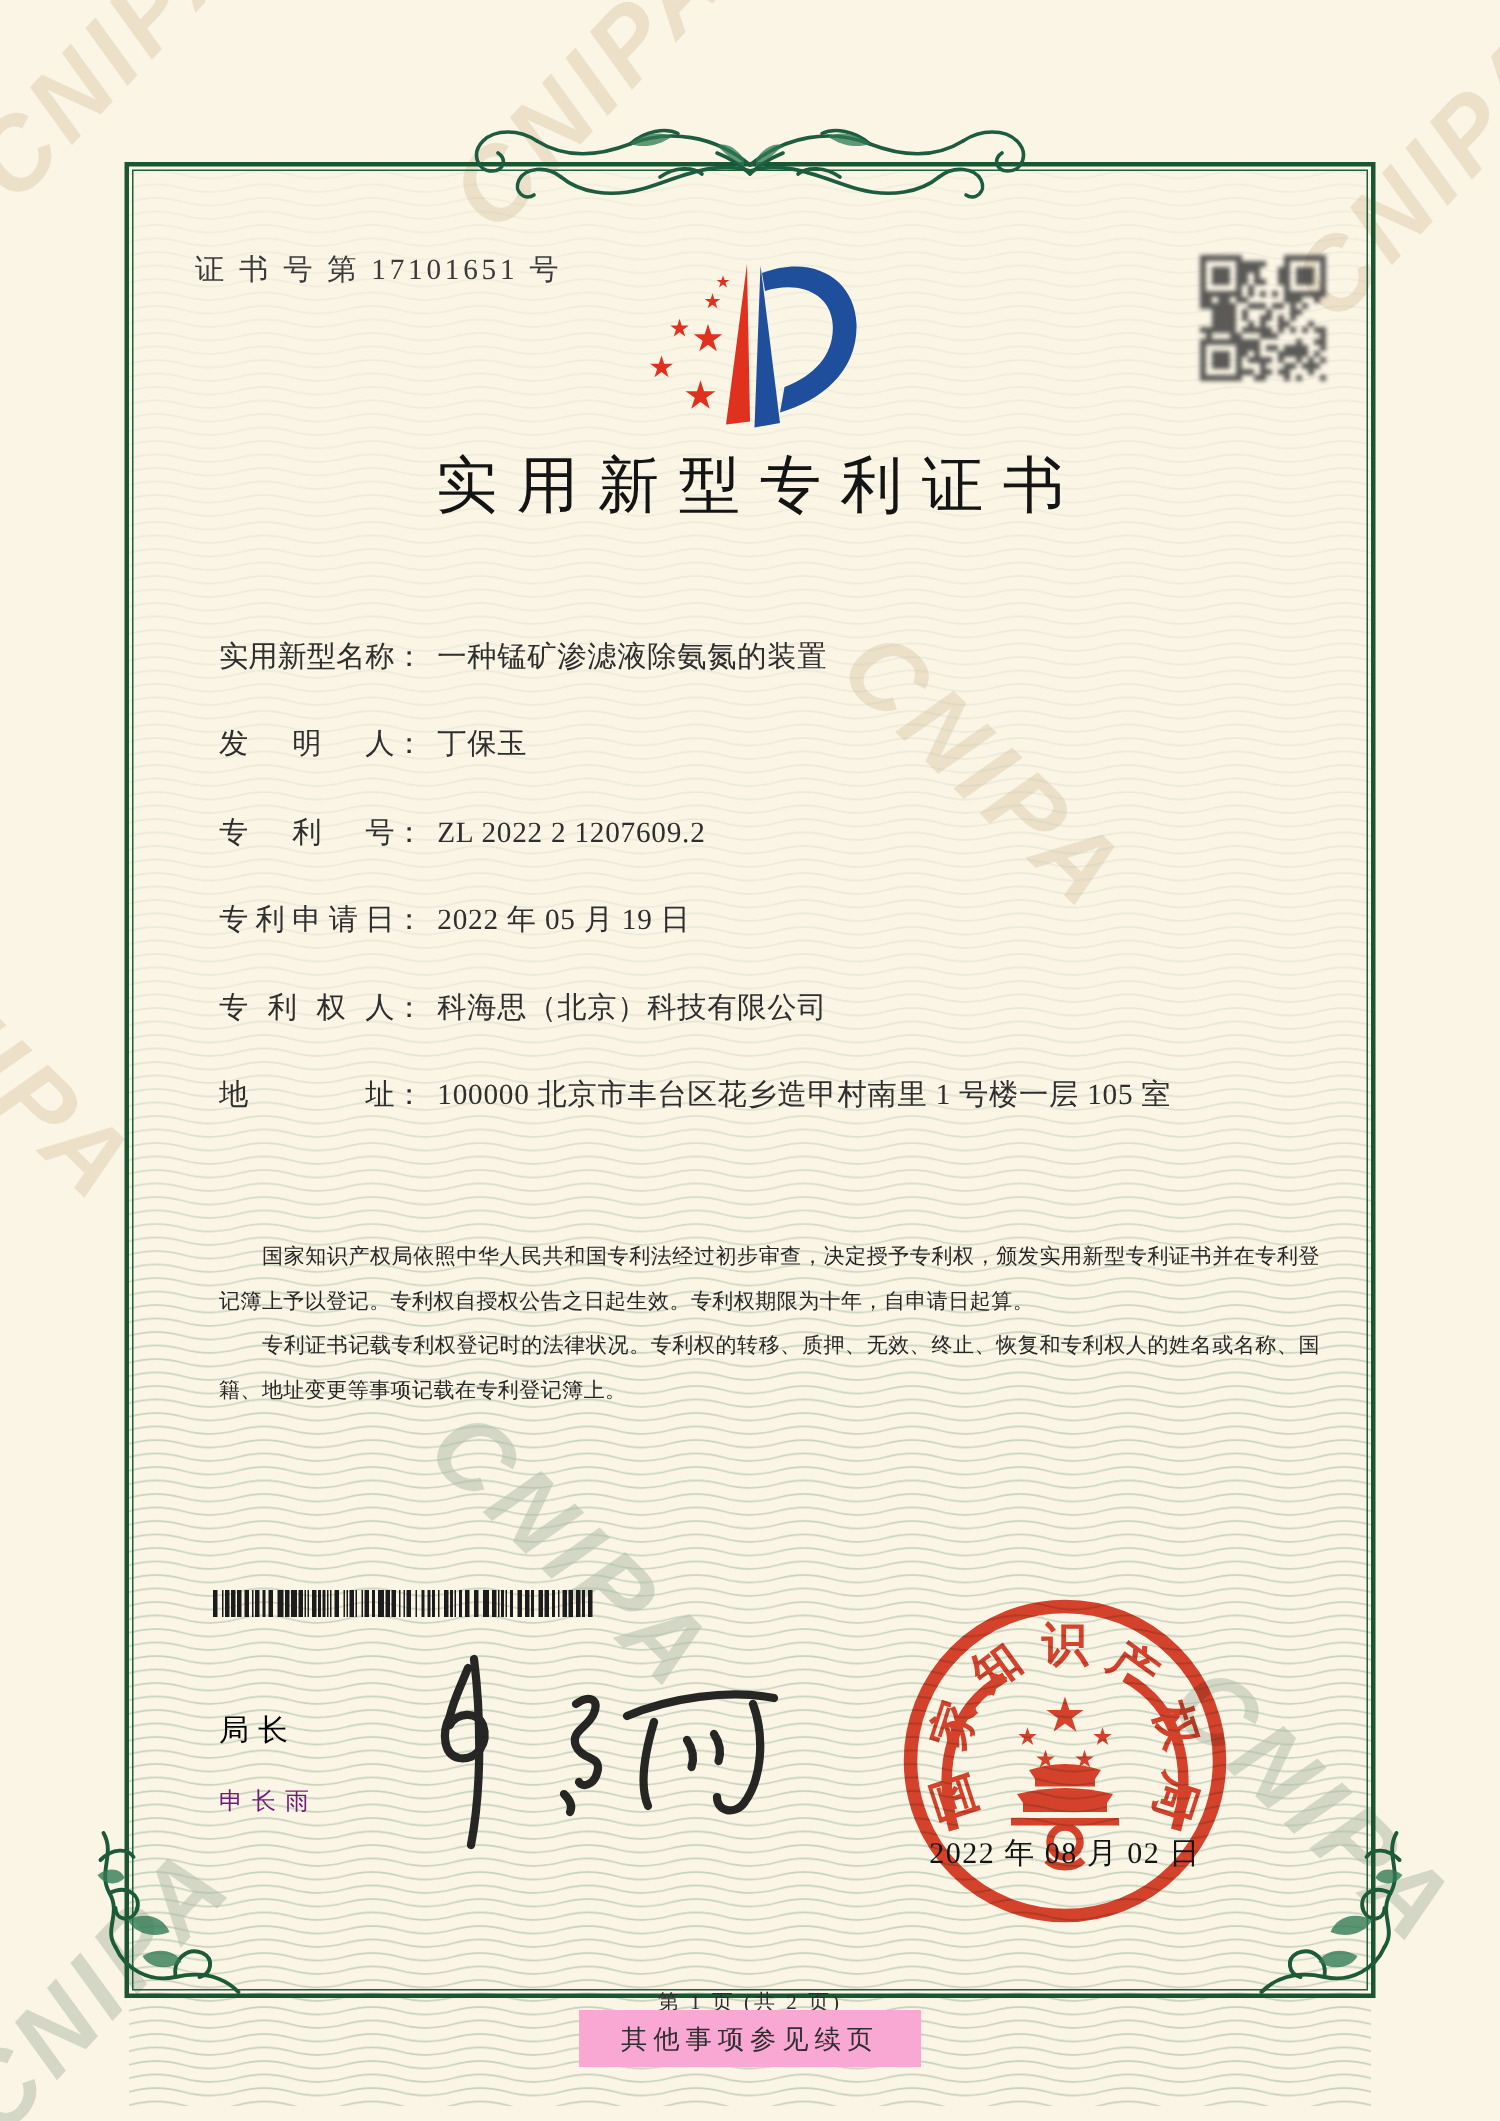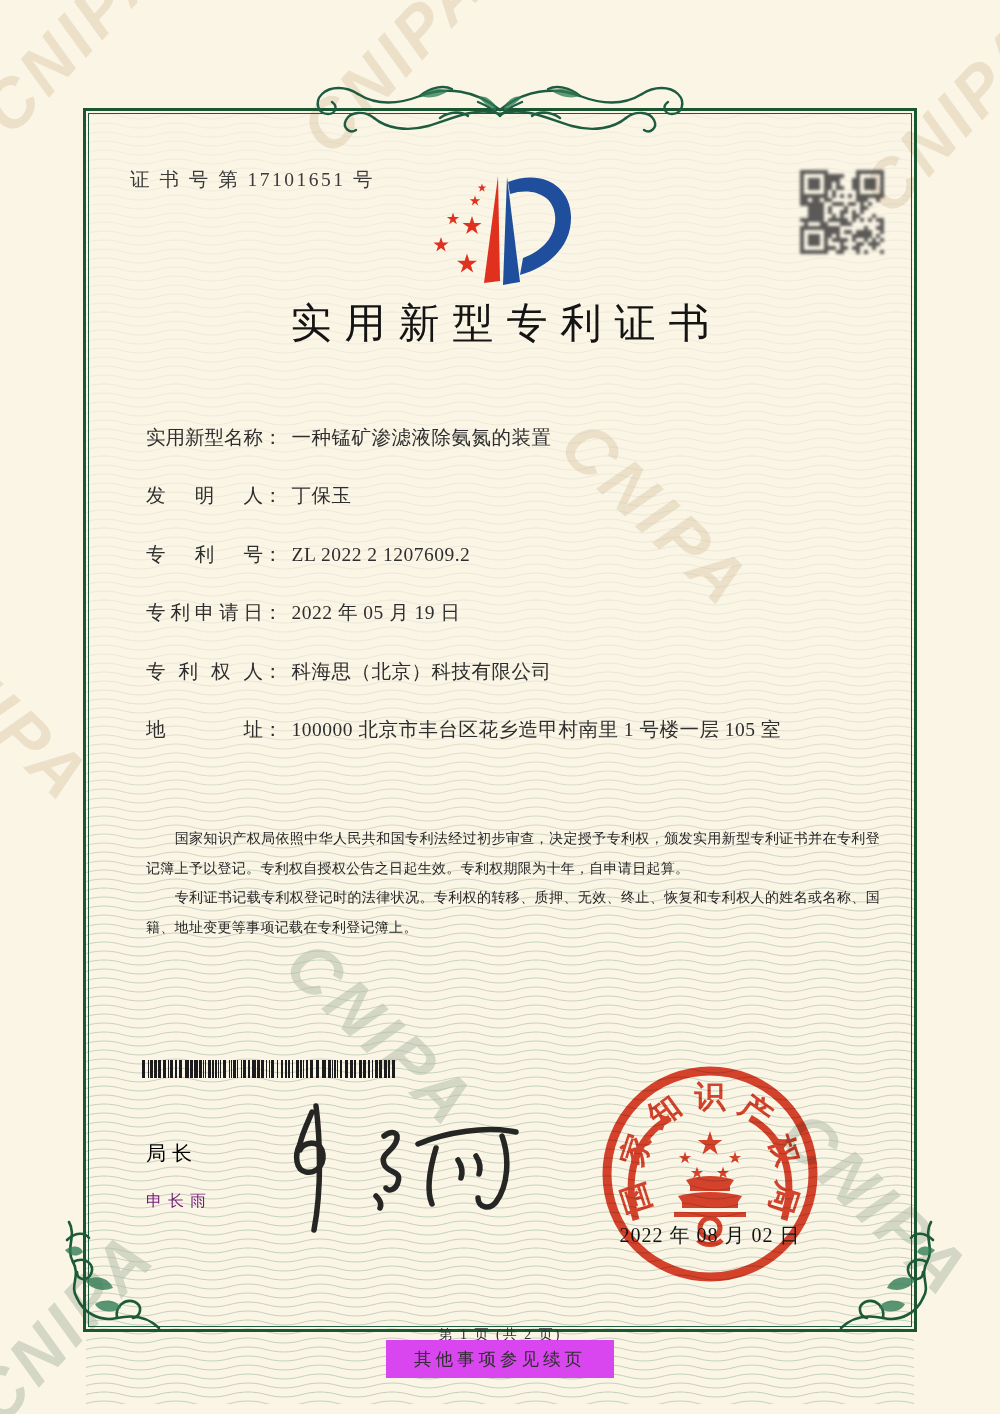--- a/index.html
+++ b/index.html
@@ -50,21 +50,21 @@
   .signer-name{position:absolute; left:146px; top:1191px; font-size:16px; letter-spacing:6px; color:#701a75;}
   .signature{position:absolute; left:250px; top:1098px;}
   .seal{position:absolute; left:598px; top:1062px; mix-blend-mode:multiply; opacity:.93;}
   .seal-date{
     position:absolute; left:598px; top:1222px; width:224px; text-align:center;
     font-size:20px; color:#131313; letter-spacing:1px; white-space:nowrap;
   }
   .page-info{position:absolute; top:1290px; left:0; width:100%; text-align:center; font-size:14px; letter-spacing:2px; color:#2e2e2e;margin-top:36px;}
   .footer-note{
     position:absolute; top:1340px; left:50%; transform:translateX(-50%);
-    background:#d946ef; padding:7px 28px; font-size:17.5px; letter-spacing:4px; color:#2e2e2e; white-space:nowrap;
+    background:#f9a8d4; padding:7px 28px; font-size:17.5px; letter-spacing:4px; color:#2e2e2e; white-space:nowrap;
   }
 </style>
 </head>
 <body>
 
 <div class="page">
 
   <span class="wm" style="left:-35px;top:95px;transform:rotate(-47deg);">CNIPA</span>
   <span class="wm" style="left:285px;top:115px;transform:rotate(-47deg);">CNIPA</span>
   <span class="wm" style="left:845px;top:175px;transform:rotate(-47deg);">CNIPA</span>

